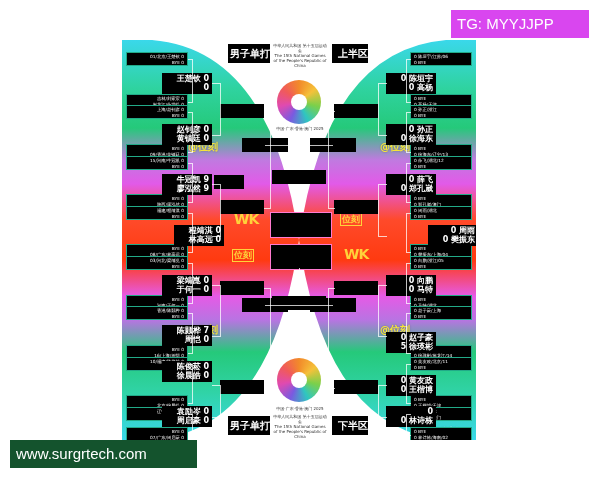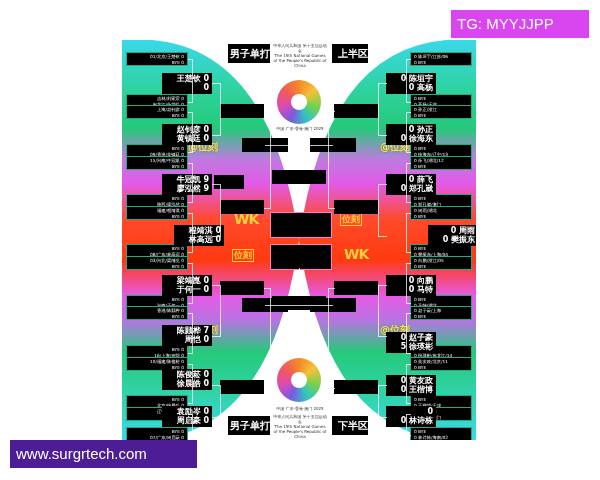--- a/index.html
+++ b/index.html
@@ -21,21 +21,21 @@
   .line{position:absolute;border-color:rgba(255,255,255,0.75);border-style:solid;border-width:0;}
   .title{position:absolute;background:#000;color:#fff;font-weight:bold;font-size:10px;text-align:right;line-height:19px;height:19px;}
   .wm{position:absolute;font-size:10px;font-weight:bold;color:#f5e63a;text-shadow:0 0 2px rgba(0,0,0,0.3);}
   .logo-text{position:absolute;font-size:4px;color:#333;text-align:center;line-height:5px;}
   .logo{position:absolute;width:44px;height:44px;border-radius:50%;
     background:conic-gradient(#f28a2a,#f5c13a,#7bd04a,#2fc6c0,#7a5ae0,#e04ab0,#f05a5a,#f28a2a);}
   .logo::after{content:"";position:absolute;left:14px;top:14px;width:16px;height:16px;border-radius:50%;background:#fff;}
   .wk{position:absolute;font-size:14px;font-weight:bold;color:#ffd23a;letter-spacing:-1px;}
   .badge{position:absolute;font-size:9px;font-weight:bold;color:#ffd23a;border:1px solid #ffd23a;padding:0 1px;line-height:11px;}
   .tag-tg{position:absolute;left:451px;top:10px;width:138px;height:28px;background:#d946ef;color:#fff;font-size:15px;line-height:28px;padding-left:6px;box-sizing:border-box;font-family:"Liberation Sans",sans-serif;}
-  .tag-url{position:absolute;left:10px;top:440px;width:187px;height:28px;background:#4c1d95;color:#fff;font-size:15px;line-height:28px;padding-left:6px;box-sizing:border-box;font-family:"Liberation Sans",sans-serif;}
+  .tag-url{position:absolute;left:10px;top:440px;width:187px;height:28px;background:#14532d;color:#fff;font-size:15px;line-height:28px;padding-left:6px;box-sizing:border-box;font-family:"Liberation Sans",sans-serif;}
   .toutiao{position:absolute;font-size:9px;color:#fff;text-shadow:0 0 2px rgba(0,0,0,0.4);}
 </style>
 </head>
 <body>
 
 <div class="poster">
 
   <svg class="arch-top2" viewBox="0 0 354 200" preserveAspectRatio="none">
     <path d="M30 0 Q150 10 177 200 Q204 10 324 0 Z" fill="#ffffff"></path>
   </svg>
@@ -224,21 +224,21 @@
       <div>林高远 0</div>
     </div>
     <div class="box r2 l" style="left: 40px; top: 235px; width: 50px;">
       <div>梁靖崑 0</div>
       <div>于何一 0</div>
     </div>
     <div class="box r2 l" style="left: 40px; top: 285px; width: 50px;">
       <div>陈颢桦 7</div>
       <div>周恺 0</div>
     </div>
-    <div class="box r2 l" style="left: 40px; top: 329px; width: 50px;">
+    <div class="box r2 l" style="left: 40px; top: 321px; width: 50px;">
       <div>陈俊菘 0</div>
       <div>徐晨皓 0</div>
     </div>
     <div class="box r2 l" style="left: 40px; top: 366px; width: 50px;">
       <div>袁励岑 0</div>
       <div>周启豪 0</div>
     </div>
     <div class="box r2 r" style="left: 264px; top: 33px; width: 50px;">
       <div>0 陈垣宇</div>
       <div>0 高杨</div>

